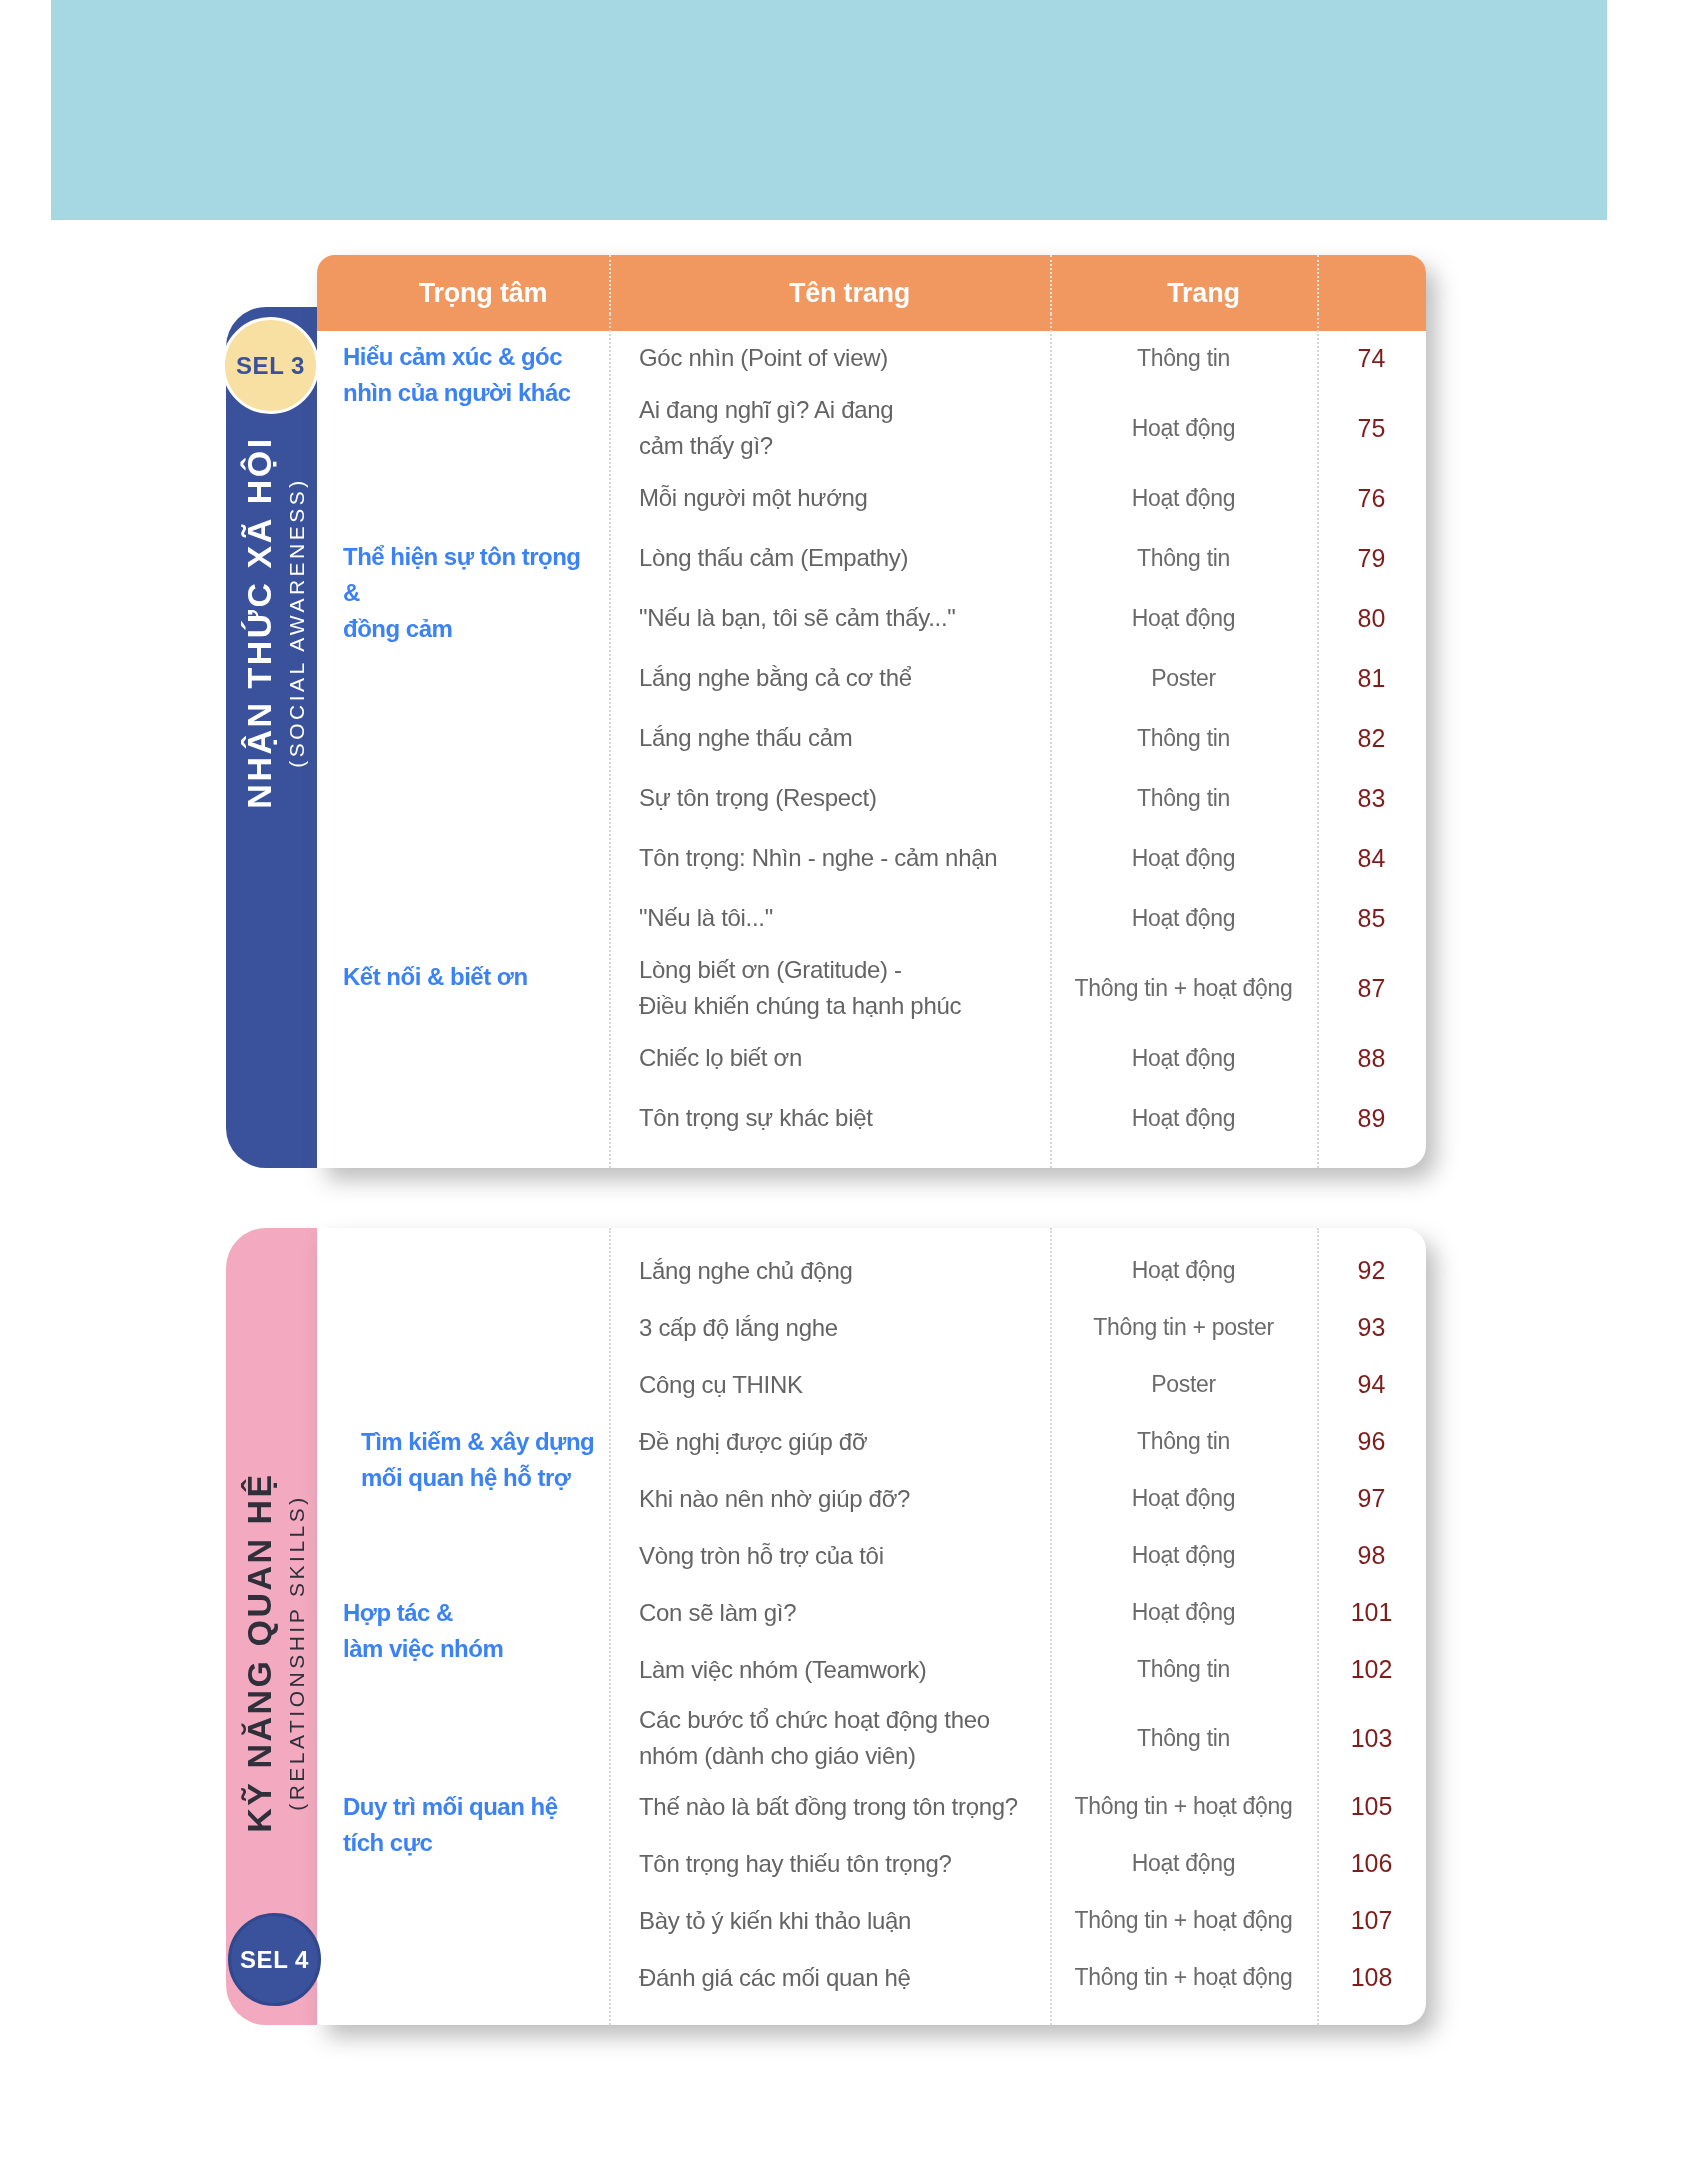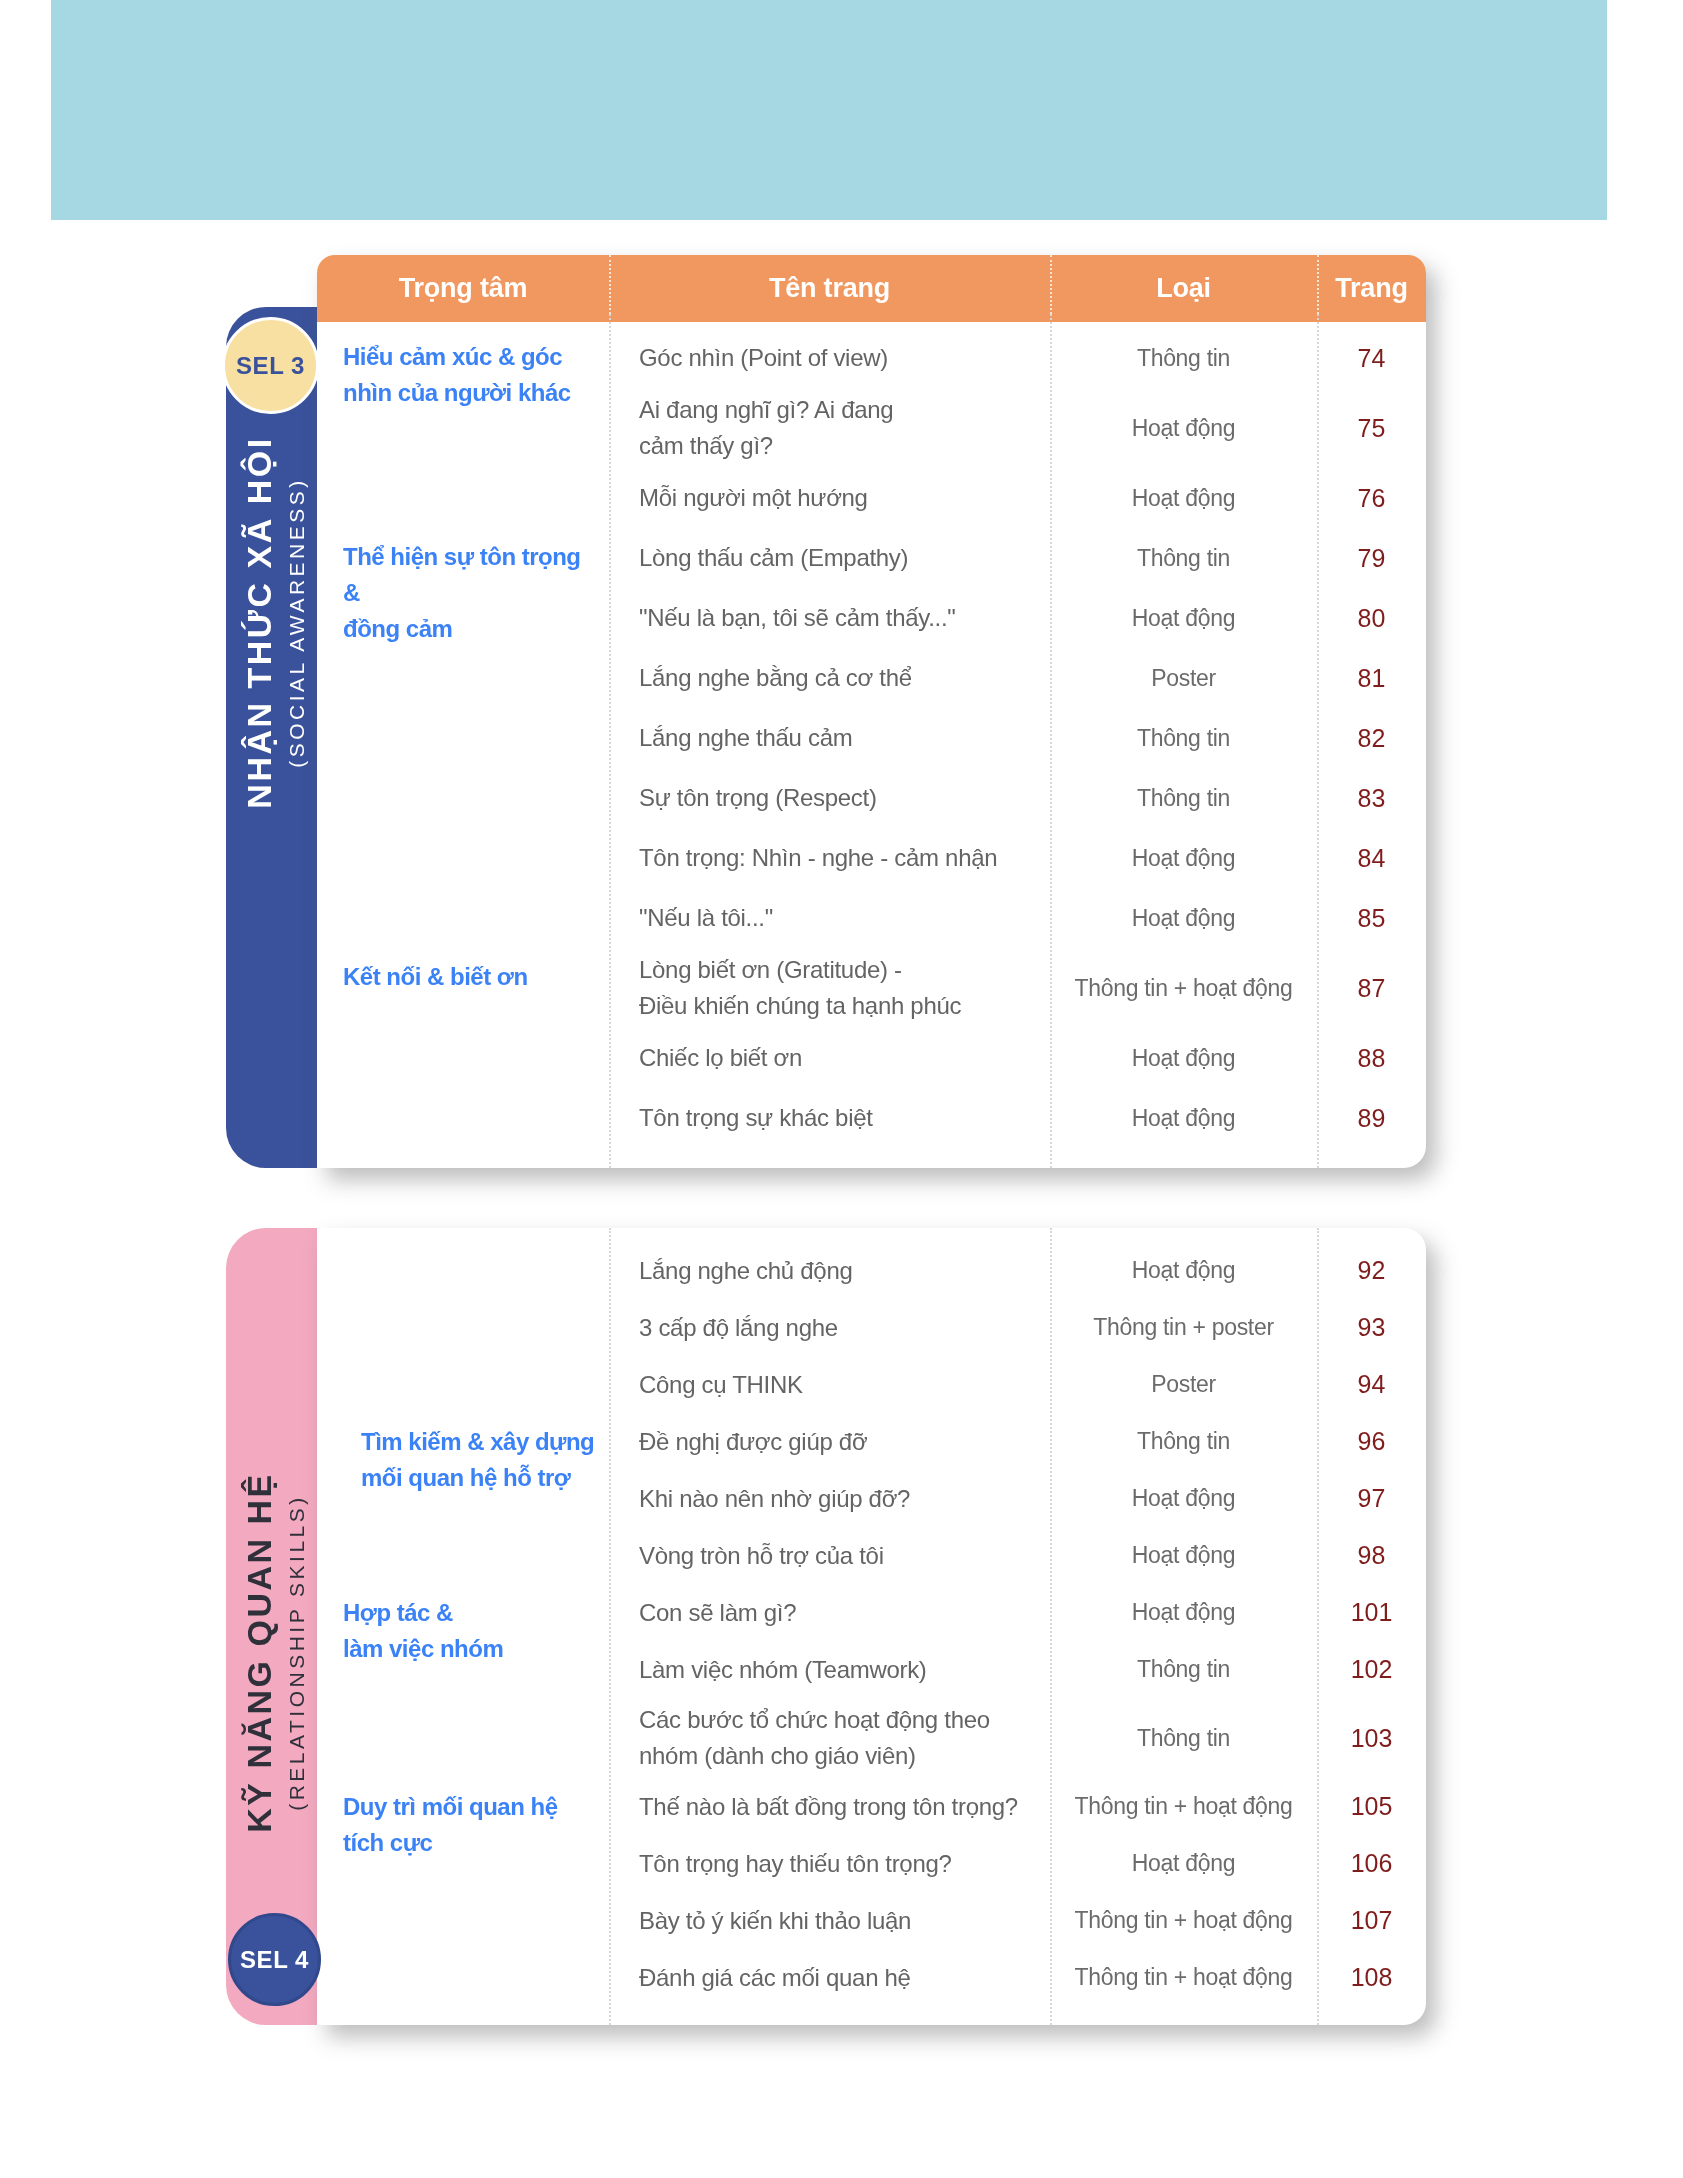--- a/index.html
+++ b/index.html
@@ -41,23 +41,23 @@
     background:var(--sel4_badge_bg); color:#ffffff; border:3px solid #31488c;
   }
   
   .tbl {
     position:absolute; left:317px; width:1109px; background:#ffffff; z-index:2;
     box-shadow:10px 12px 22px rgba(90,90,90,0.40);
   }
   .tbl1 { top:255px;  height:913px; border-radius:18px 18px 22px 0; }
   .tbl2 { top:1228px; height:797px; border-radius:0 22px 22px 0; }
   .thead {
-    position:absolute; top:0; left:0; right:0; height:67px;
+    position:absolute; top:0; left:0; right:0; height:76px;
     background:var(--header_orange); border-radius:18px 18px 0 0;
-    display:grid; grid-template-columns:292px 441px 267px 109px;
+    display:grid; grid-template-columns:292px 441px 267px 109px;padding-left:20px;
   }
   .thead .hcell {
     display:flex; align-items:center; justify-content:center;
     color:#ffffff; font-weight:bold; font-size:27px; letter-spacing:-0.2px;
   }
   .vl { position:absolute; width:0; border-left:2px dotted #d7d7d7; }
   .vl.c1 { left:292px; } .vl.c2 { left:733px; } .vl.c3 { left:1000px; }
   .tbl1 .vl.body { top:59px; bottom:0; }
   .tbl1 .vl.head { top:0; height:59px; border-left:2px dotted rgba(255,255,255,0.75); }
   .tbl2 .vl.body { top:0; bottom:0; }
@@ -92,21 +92,20 @@
 <div class="vlabel sel3">
   <div class="vtitle">NHẬN THỨC XÃ HỘI</div>
   <div class="vsub">(SOCIAL AWARENESS)</div>
 </div>
 <div class="badge sel3">SEL 3</div>
 
 <div class="tbl tbl1">
   <div class="thead">
     <div class="hcell">Trọng tâm</div>
     <div class="hcell">Tên trang</div>
-    <div class="hcell">Loại</div>
     <div class="hcell">Trang</div>
   </div>
   <div class="vl head c1"></div>
   <div class="vl head c2"></div>
   <div class="vl head c3"></div>
   <div class="vl body c1"></div>
   <div class="vl body c2"></div>
   <div class="vl body c3"></div>
   <div class="groups">
       <div class="group">

